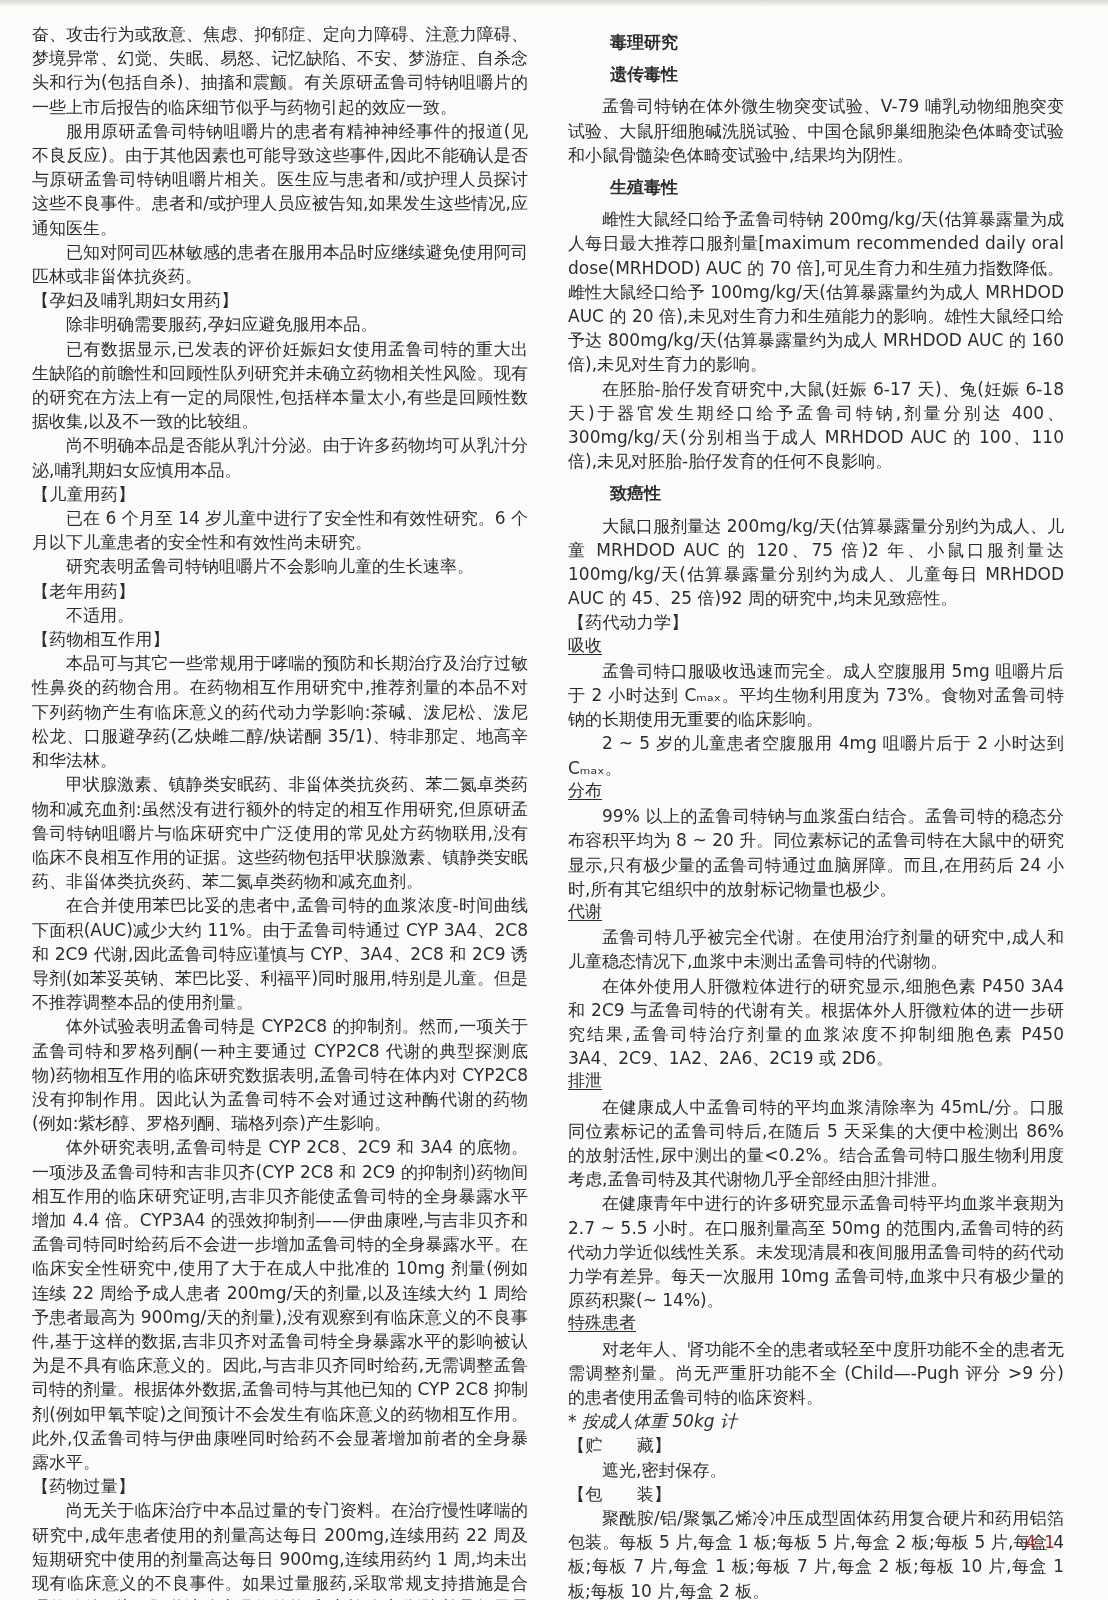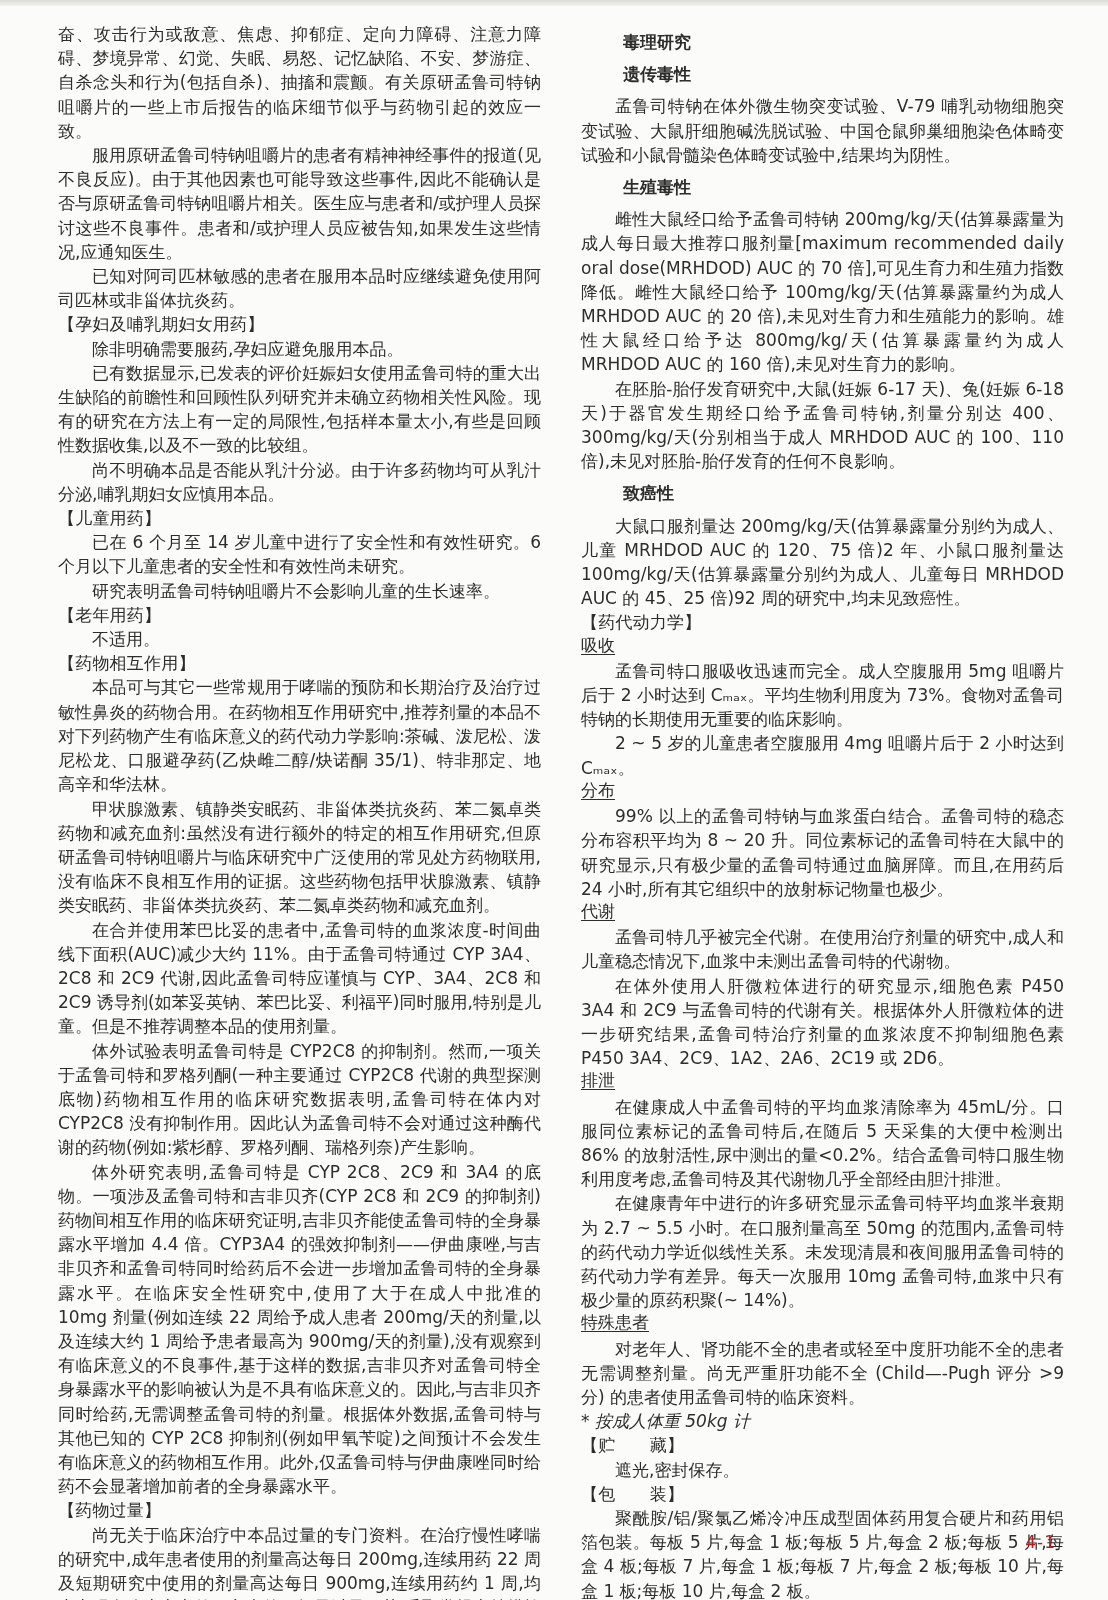--- a/index.html
+++ b/index.html
@@ -11,21 +11,21 @@
     overflow:hidden;
     position:relative;
   }
   .scan-edge{
     position:absolute;top:0;left:0;width:100%;height:6px;
     background:linear-gradient(#d9d9d6,#f3f3f0);
   }
   .sheet{
     box-sizing:border-box;
     width:1108px;height:1600px;
-    padding:22px 44px 0 58px;
+    padding:22px 44px 0 32px;
     display:flex;
     gap:40px;
   }
   .col{
     flex:1 1 0;
     min-width:0;
     font-size:17px;
     line-height:24.2px;
     text-align:justify;
     text-justify:inter-ideograph;

